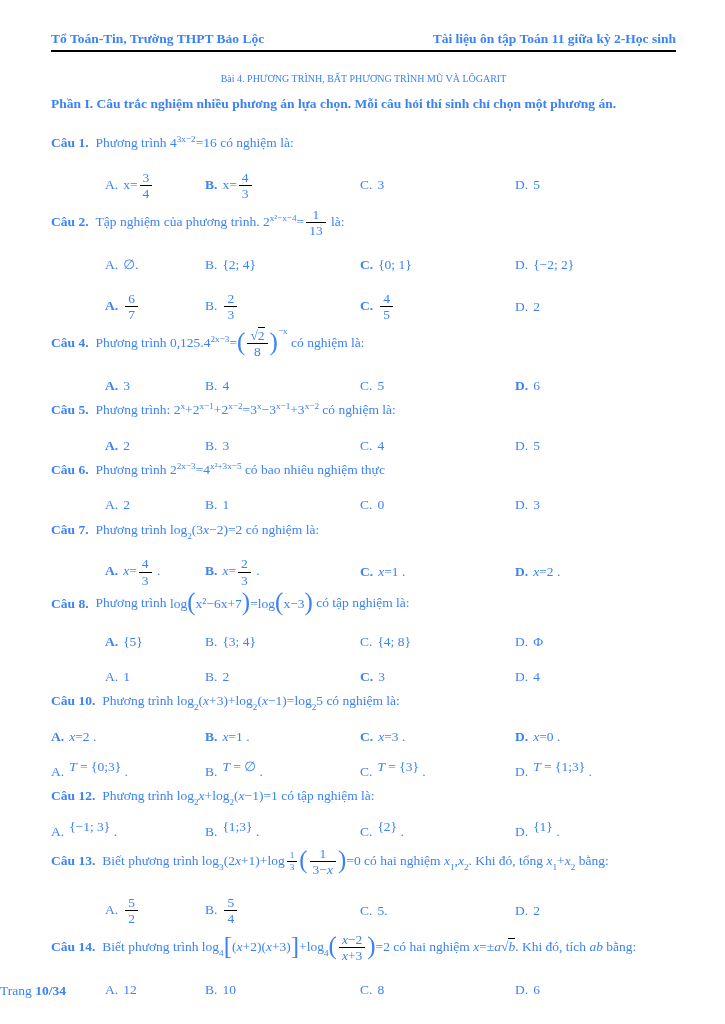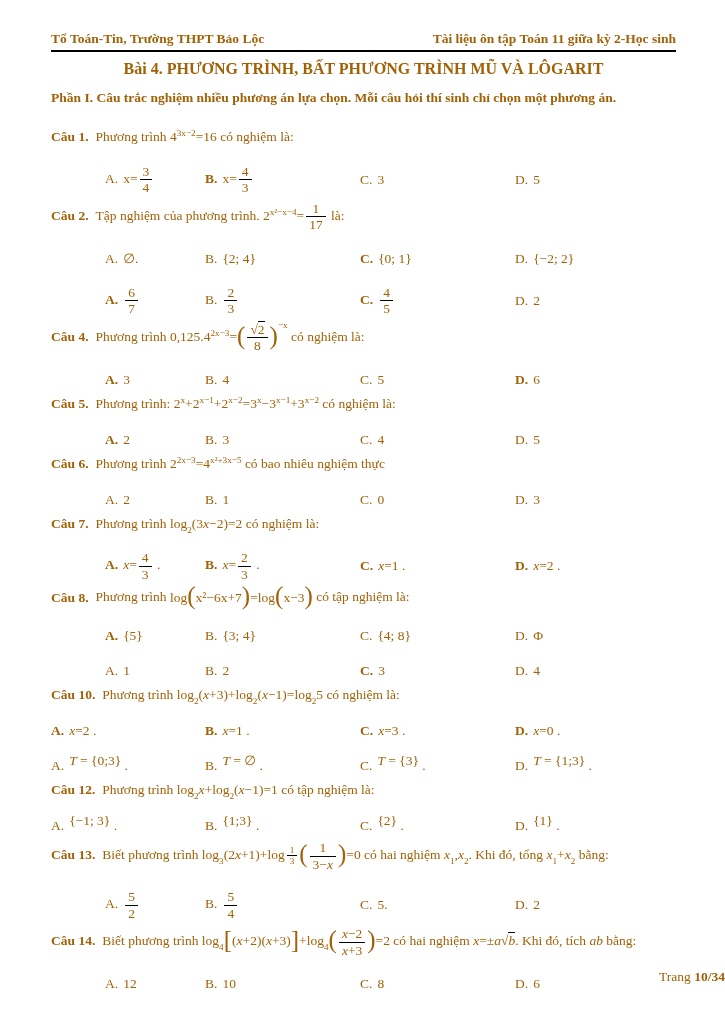--- a/index.html
+++ b/index.html
@@ -1,26 +1,26 @@
 <!DOCTYPE html>
 <html><head>
 <meta charset="utf-8">
 <style>
   html,body{margin:0;padding:0;background:#e8e8e8;}
   body{width:725px;height:1024px;}
   .page{
     position:relative;width:725px;height:1024px;box-sizing:border-box;
-    background:#fff;color:#a16207;
+    background:#fff;color:#3b82f6;
     font-family:"Liberation Serif","DejaVu Serif",serif;
     font-size:13.5px;line-height:1.35;
     padding:30px 49px 0 51px;overflow:hidden;
   }
   .hrow{display:flex;justify-content:space-between;font-weight:bold;
         border-bottom:2px solid #000;padding-bottom:2px;}
-  .title{text-align:center;font-weight:bold;font-size:16px;margin:6px 0 9px;}
+  .title{text-align:center;font-weight:normal;font-size:10px;margin:20px 0 9px;}
   .part{font-weight:bold;margin:0 0 20px;}
   .q{margin-top:5px;}
   .stem{line-height:1.45;}
   .qnum{font-weight:bold;padding-right:7px;}
   .opts{display:grid;grid-template-columns:100px 155px 155px 1fr;
         padding-left:54px;align-items:center;margin-top:17px;}
   .opts.flush{padding-left:0;grid-template-columns:154px 155px 155px 1fr;}
   .olet{padding-right:5px;}
   .olet.b{font-weight:bold;}
   .m{white-space:nowrap;}
@@ -29,21 +29,21 @@
   .nu{display:block;border-bottom:1px solid #000;padding:0 3px;}
   .de{display:block;padding:0 3px;}
   sup,sub{font-size:0.68em;line-height:0;}
   sub{vertical-align:-0.5em;}
   sub .fr{vertical-align:top;}
   .ov{border-top:1px solid #000;}
   .bp{display:inline-block;font-size:185%;vertical-align:middle;
       line-height:0.9;position:relative;top:-2px;font-weight:400;}
   .bp+sup{position:relative;top:-0.85em;}
   .raised{position:relative;top:-5px;display:inline-block;text-align:right;}
-  .footer{position:absolute;left:0;right:0;bottom:38px;text-align:right;}
+  .footer{position:absolute;left:0;right:0;bottom:24px;text-align:left;}
   .footer b{font-weight:bold;}
 </style>
 </head>
 <body>
 
 <div class="page">
   <div class="hrow">
     <span>Tổ Toán-Tin, Trường THPT Bảo Lộc</span>
     <span>Tài liệu ôn tập Toán 11 giữa kỳ 2-Học sinh</span>
   </div>
@@ -61,21 +61,21 @@
                   <span class="nu">4</span>
                   <span class="de">3</span>
                 </span></span></span></div>
           <div><span class="olet">C.</span><span class="">3</span></div>
           <div><span class="olet">D.</span><span class="">5</span></div>
         </div>
       </div>
       <div class="q">
         <div class="stem"><span class="qnum">Câu 2.</span>Tập nghiệm của phương trình. <span class="m">2<sup>x²−x−4</sup>=<span class="fr">
               <span class="nu">1</span>
-              <span class="de">17</span>
+              <span class="de">13</span>
             </span></span> là:</div>
         <div class="opts">
           <div><span class="olet">A.</span><span class="">∅.</span></div>
           <div><span class="olet">B.</span><span class="">{2; 4}</span></div>
           <div><span class="olet b">C.</span><span class=""><span class="m">{0; 1}</span></span></div>
           <div><span class="olet">D.</span><span class=""><span class="m">{−2; 2}</span></span></div>
         </div>
       </div>
       <div class="q">
         <div class="opts">

